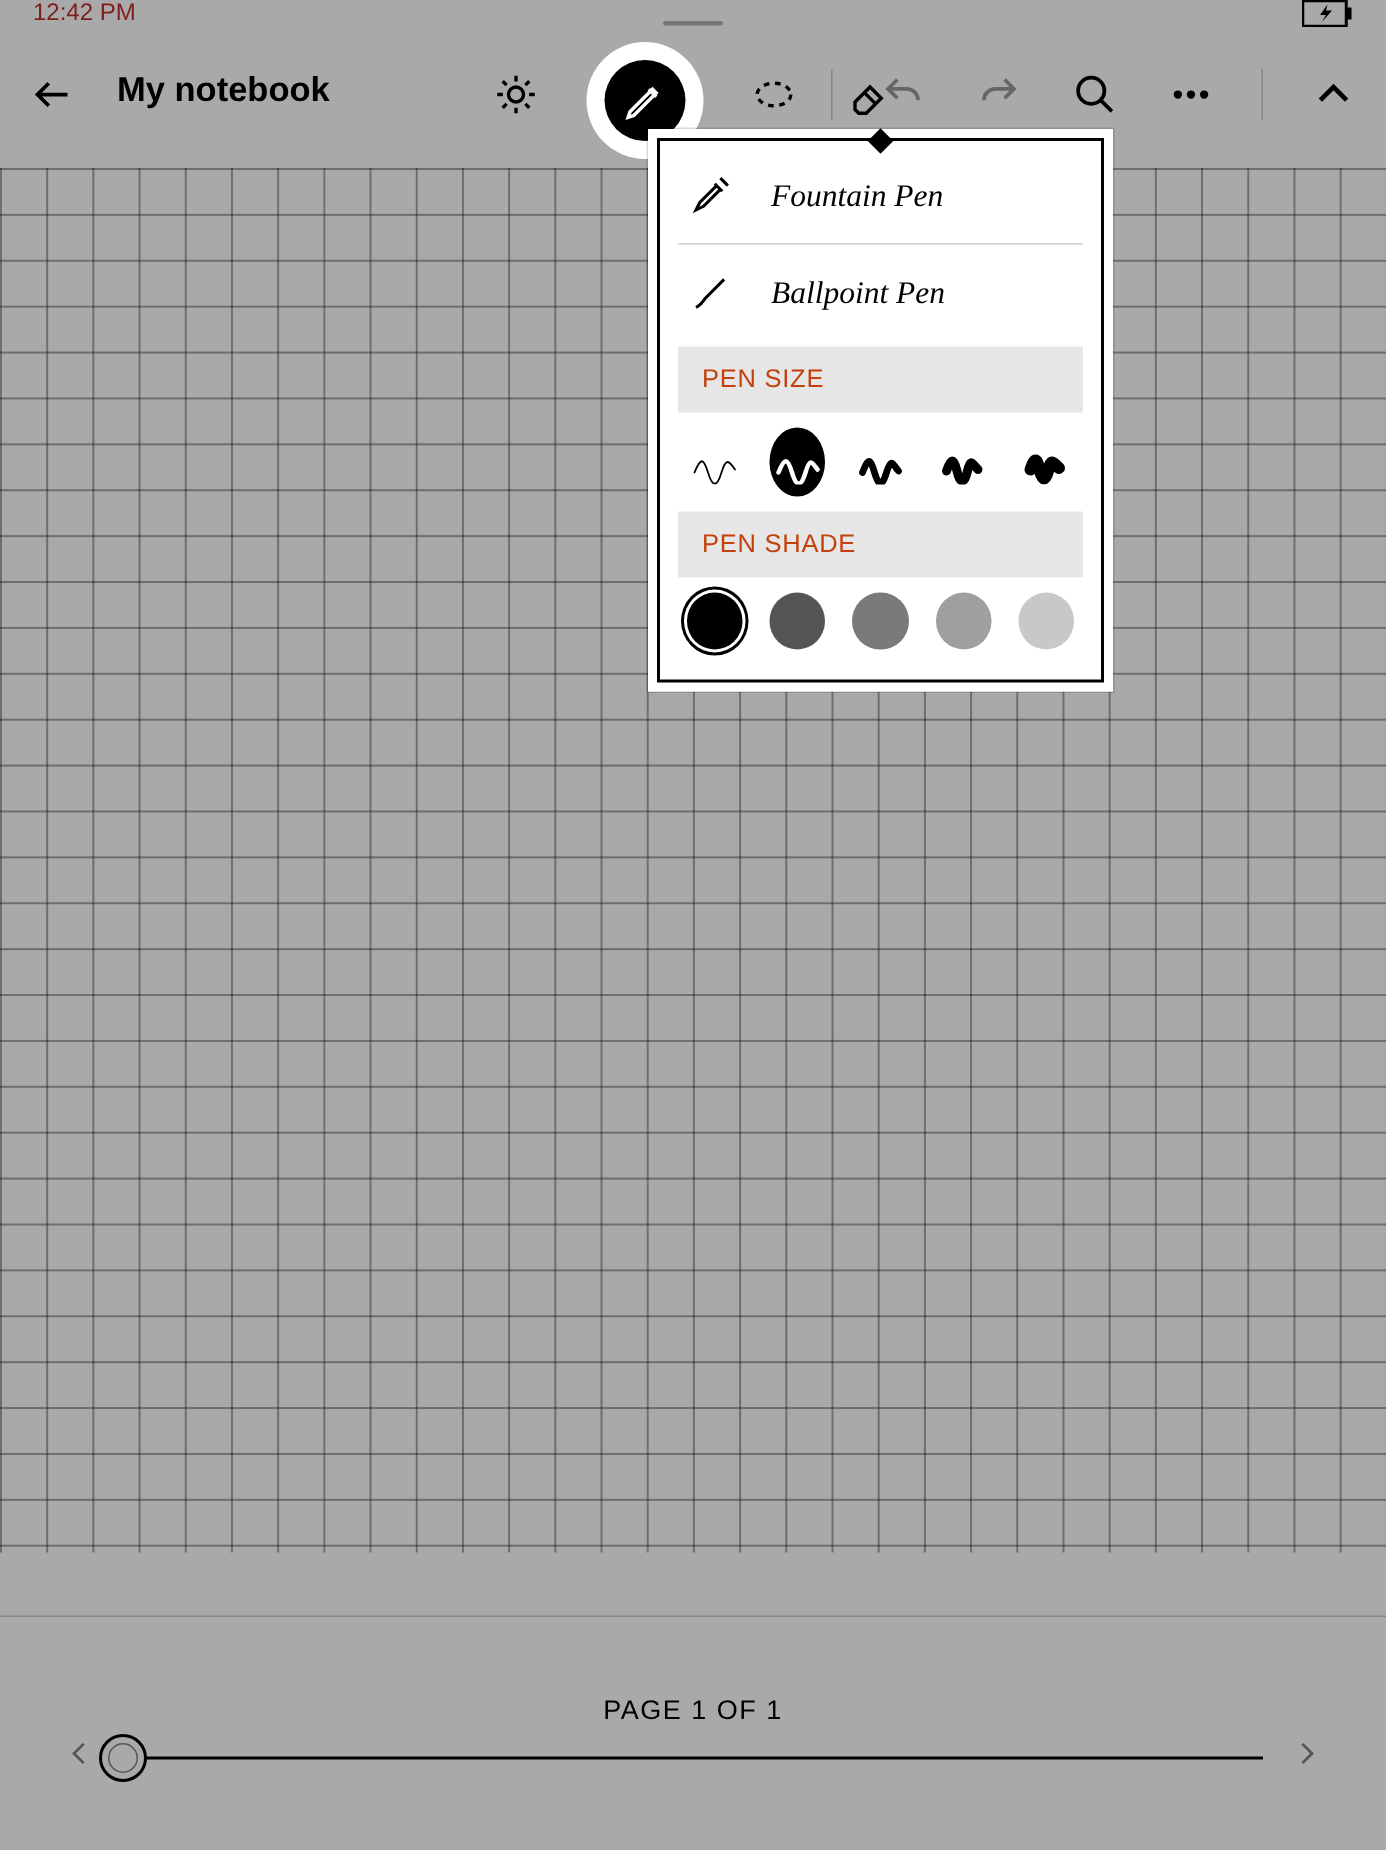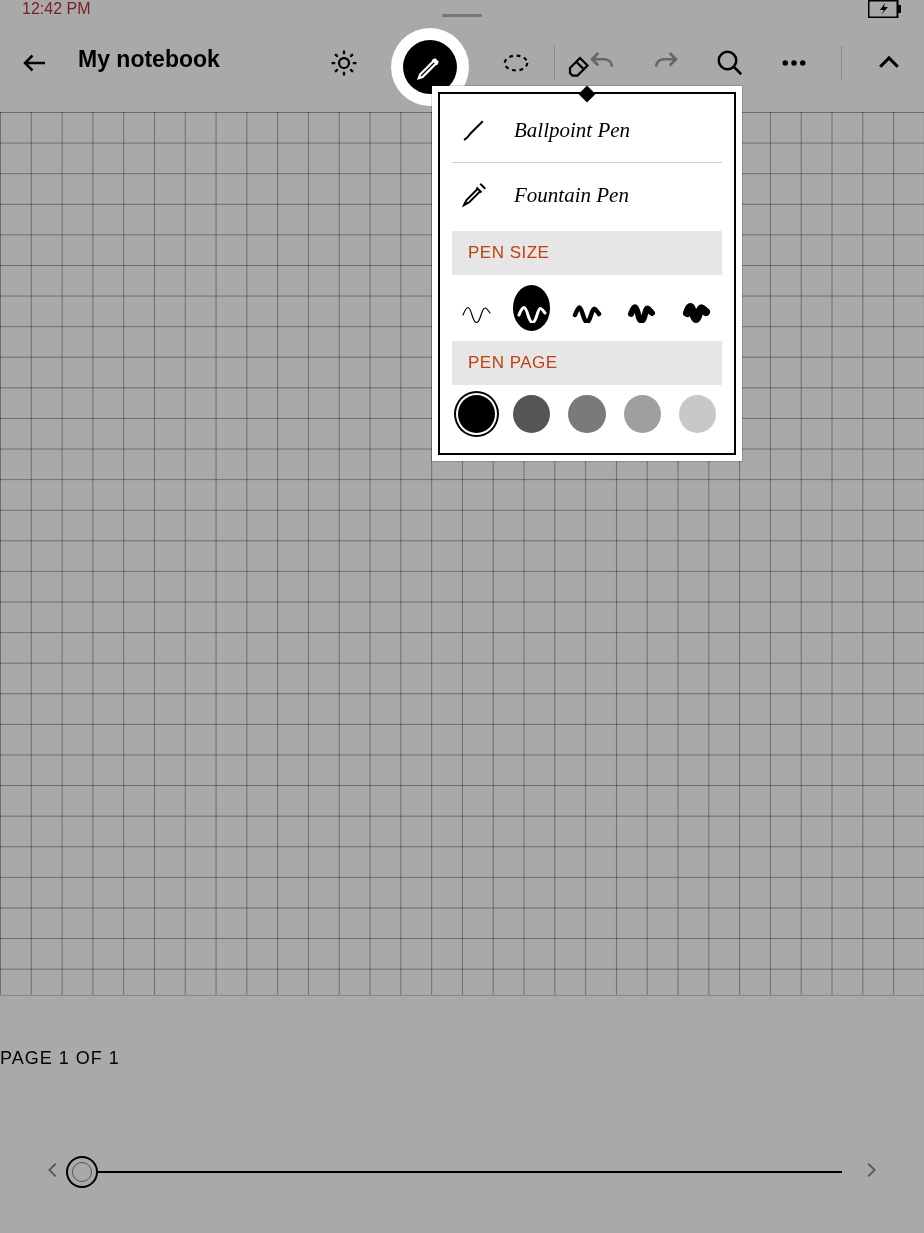--- a/index.html
+++ b/index.html
@@ -152,25 +152,26 @@
     cursor:pointer;
   }
   .shade-opt.selected {
     box-shadow: 0 0 0 2px #fff, 0 0 0 4px #000;
   }
 
   
   .footer {
     position:absolute;
     left:0; right:0; bottom:0;
-    height:238px;
+    height:156px;
     background:#a9a9a9;
     border-top:1px solid #888;
     display:flex;
     flex-direction:column;
+    align-items:center;
   }
   .page-label { margin-top:52px; font-size:18px; letter-spacing:1px; color:#000;}
   .slider-row {
     position:absolute;
     bottom:48px; left:0; right:0;
     display:flex;
     align-items:center;
     padding:0 42px;
     gap:18px;
   }
@@ -284,32 +285,32 @@
 
 <div class="canvas"></div>
 
 <div class="popover">
   <div class="popover-inner">
     <div class="popover-arrow"></div>
 
     <div class="pen-item">
       <span class="pen-icon">
         <svg width="30" height="30" viewBox="0 0 24 24" fill="none" stroke="#000" stroke-width="1.6">
-            <path d="M4 20c2-1 3-2 5-5l8-8M17 7l2-2"></path>
+            <path d="M4 20l4-2 9-9-2-2-9 9-2 4zM14 6l4 4M17 3l4 4"></path>
           </svg>
       </span>
-      <span class="pen-label">Ballpoint Pen</span>
+      <span class="pen-label">Fountain Pen</span>
     </div>
     <div class="pen-item">
       <span class="pen-icon">
         <svg width="30" height="30" viewBox="0 0 24 24" fill="none" stroke="#000" stroke-width="1.6">
-            <path d="M4 20l4-2 9-9-2-2-9 9-2 4zM14 6l4 4M17 3l4 4"></path>
+            <path d="M4 20c2-1 3-2 5-5l8-8M17 7l2-2"></path>
           </svg>
       </span>
-      <span class="pen-label">Fountain Pen</span>
+      <span class="pen-label">Ballpoint Pen</span>
     </div>
 
     <div class="section-header">PEN SIZE</div>
     <div class="size-row">
       <div class="size-opt">
         <svg width="34" height="30" viewBox="0 0 34 30" fill="none" stroke="#000" stroke-width="1.2" stroke-linecap="round">
             <path d="M3 22c4-10 6-10 9 0s6 10 9 0 5-8 9-2"></path>
           </svg>
       </div>
       <div class="size-opt selected">
@@ -327,21 +328,21 @@
             <path d="M6 21c3-9 5-9 7 0s5 9 7 0 3-5 7-1"></path>
           </svg>
       </div>
       <div class="size-opt">
         <svg width="34" height="30" viewBox="0 0 34 30" fill="none" stroke="#000" stroke-width="8" stroke-linecap="round">
             <path d="M7 20c3-8 4-8 6 0s4 8 6 0 3-4 7-1"></path>
           </svg>
       </div>
     </div>
 
-    <div class="section-header">PEN PAGE</div>
+    <div class="section-header">PEN SHADE</div>
     <div class="shade-row">
       <div class="shade-opt selected" style="background:#000"></div>
       <div class="shade-opt" style="background:#555"></div>
       <div class="shade-opt" style="background:#7a7a7a"></div>
       <div class="shade-opt" style="background:#9f9f9f"></div>
       <div class="shade-opt" style="background:#c8c8c8"></div>
     </div>
   </div>
 </div>
 

